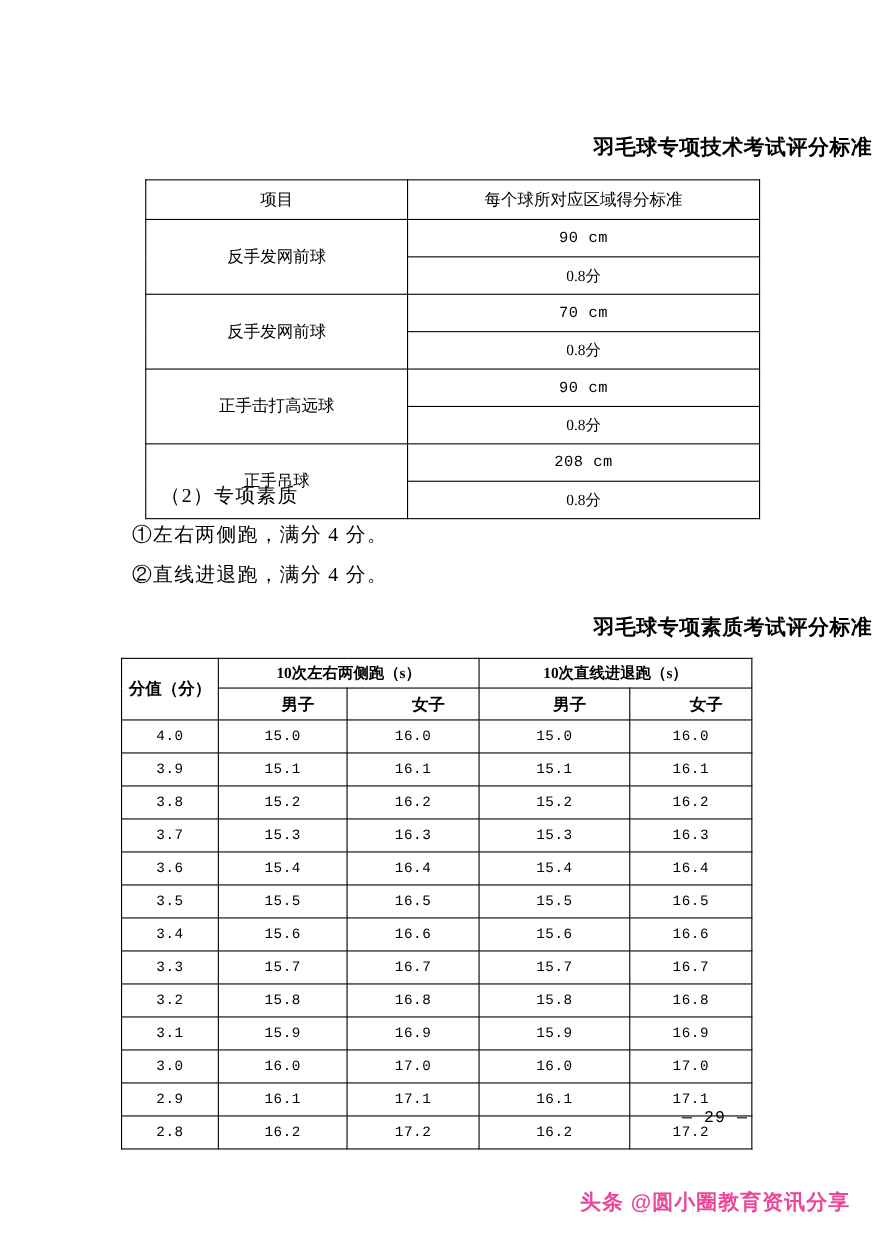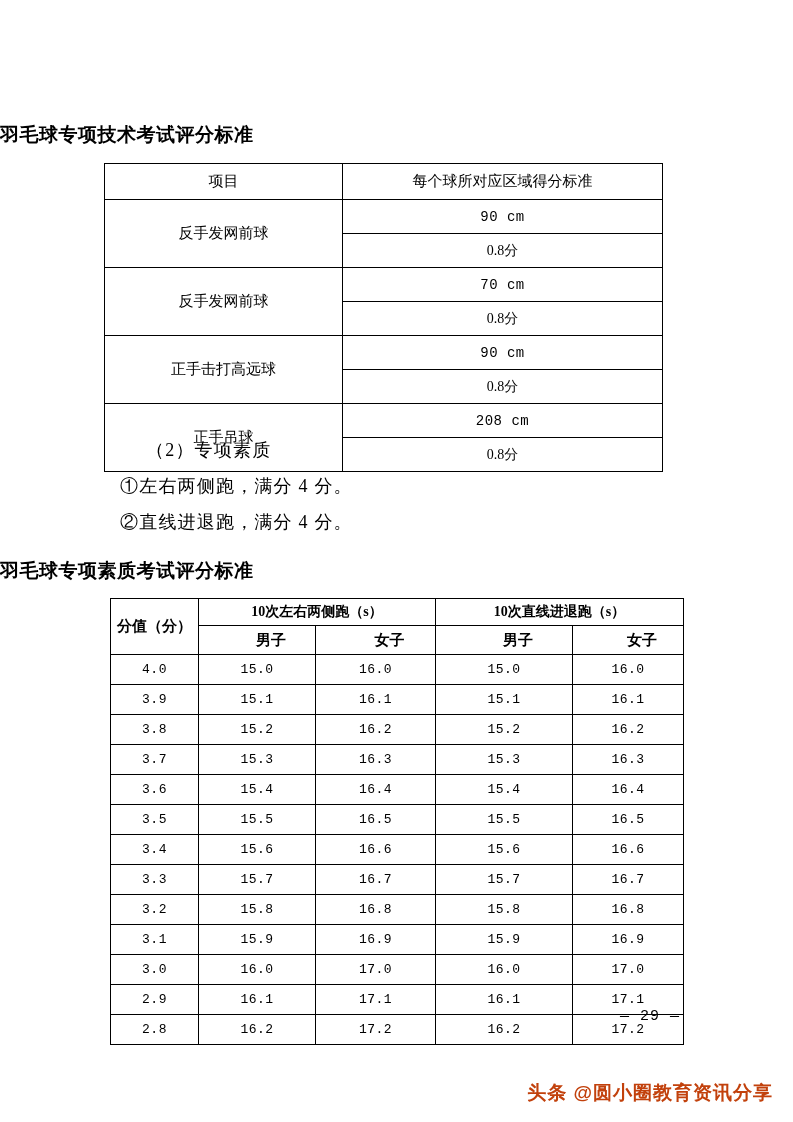--- a/index.html
+++ b/index.html
@@ -17,33 +17,33 @@
   }
 
   .page {
     position: relative;
     width: 793px;
     height: 1122px;
   }
 
   
   .doc-title {
-    text-align: left;
+    text-align: right;
     font-weight: bold;
     font-size: 19px;
     letter-spacing: 0.5px;
     line-height: 1.2;
   }
   #title-1 { position: absolute; left: 0; right: 0; top: 124px; }
   #title-2 { position: absolute; left: 0; right: 0; top: 560px; }
 
   
   #table-1 {
     position: absolute;
-    left: 104px;
+    left: 132px;
     top: 163px;
     width: 558px;
     border-collapse: collapse;
     table-layout: fixed;
   }
   #table-1 td {
     border: 1px solid #000000;
     text-align: center;
     vertical-align: middle;
     font-size: 14.5px;
@@ -122,21 +122,21 @@
     font-size: 15px;
     letter-spacing: 1px;
   }
   #watermark {
     position: absolute;
     right: 20px;
     top: 1080px;
     font-family: "Liberation Sans", "DejaVu Sans", sans-serif;
     font-size: 19px;
     font-weight: bold;
-    color: #c2410c;
+    color: #ec4899;
     letter-spacing: 1px;
     white-space: nowrap;
   }
 </style>
 </head>
 <body>
 
 <div class="page">
 
   <div id="title-1" class="doc-title">羽毛球专项技术考试评分标准</div>

